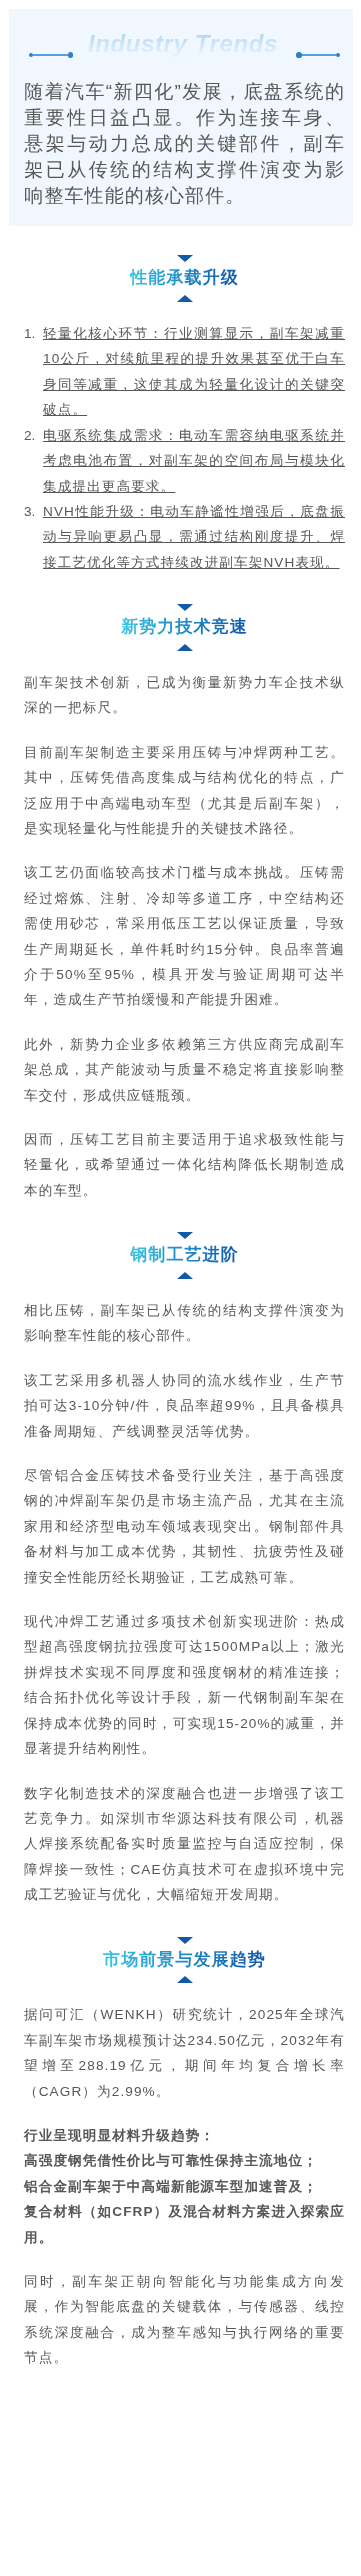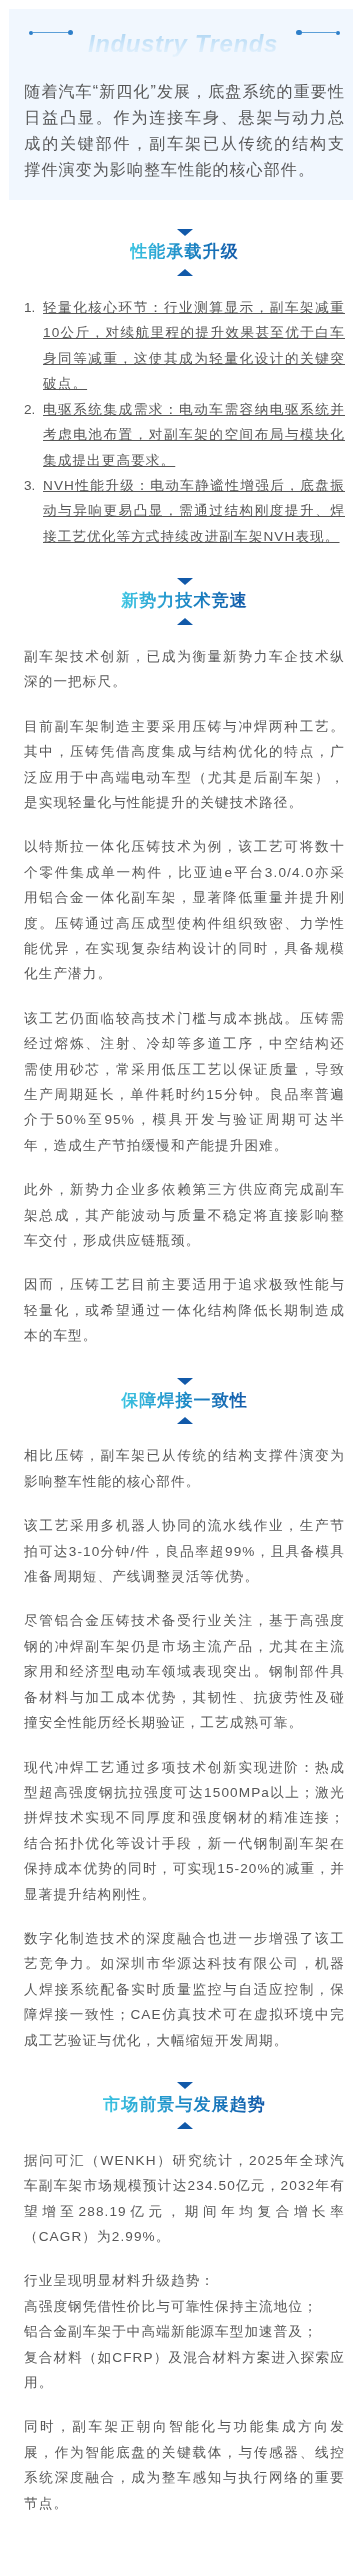--- a/index.html
+++ b/index.html
@@ -8,37 +8,37 @@
     font-family:"Liberation Sans","DejaVu Sans",sans-serif;
     color:#575757;
   }
   
   .intro-card{
     margin:8.5px 9px 0 9px;
     background:#f1f7fe;
     padding:19px 8px 17px 15.3px;
   }
   .title-row{
-    display:flex;align-items:flex-start;justify-content:center;
+    display:flex;align-items:flex-end;justify-content:center;
     gap:14.7px;margin:2.3px 0 21.5px 0;
   }
   .deco{display:flex;align-items:center;width:44px;}
   .deco .dot-s{width:4px;height:4px;border-radius:50%;background:#2e7fc9;}
   .deco .dot-b{width:5.7px;height:5.7px;border-radius:50%;background:#2e7fc9;}
   .deco .line{flex:1;height:1.1px;background:#5b9fd8;}
   .main-title{
     font-size:24px;font-weight:800;font-style:italic;
     letter-spacing:0.6px;white-space:nowrap;
     background:linear-gradient(180deg,#a9d2f0 0%,#cfe7fa 55%,#e9f4fd 100%);
     -webkit-background-clip:text;background-clip:text;
     color:transparent;-webkit-text-fill-color:transparent;
     padding-right:3.4px;
   }
   .intro-text{
-    font-size:16px;line-height:26px;letter-spacing:1.1px;
+    font-size:19px;line-height:26px;letter-spacing:1.1px;
     text-align:justify;color:#575757;
   }
   
   .article{padding:0 17px 40px 24px;}
   .section-head{
     display:flex;flex-direction:column;align-items:center;
     margin:29px 0 19px 0;
   }
   .tri-down{
     width:0;height:0;border-left:8.5px solid transparent;
@@ -66,21 +66,21 @@
     list-style:none;margin:0 0 19px 0;padding:0;counter-reset:item;
   }
   ol.num-list li{
     counter-increment:item;position:relative;padding-left:19px;
     font-size:13.6px;line-height:25.4px;letter-spacing:1.1px;text-align:justify;text-decoration:underline;
   }
   ol.num-list li::before{
     content:counter(item) ".";position:absolute;left:0;top:0;
     letter-spacing:0;
   }
-  .line-group{margin:12px 0 19px 0;}
+  .line-group{margin:12px 0 19px 0;font-weight:bold;}
   .line-group .line-item{
     font-size:13.6px;line-height:25.4px;letter-spacing:1.1px;text-align:justify;
   }
 </style>
 </head>
 <body>
 
 <div class="intro-card">
   <div class="title-row">
     <span class="deco">
@@ -111,28 +111,27 @@
     <li>NVH性能升级：电动车静谧性增强后，底盘振动与异响更易凸显，需通过结构刚度提升、焊接工艺优化等方式持续改进副车架NVH表现。</li>
   </ol>
 
   <div class="section-head">
     <span class="tri-down"></span>
     <span class="section-title">新势力技术竞速</span>
     <span class="tri-up"></span>
   </div>
   <p class="para">副车架技术创新，已成为衡量新势力车企技术纵深的一把标尺。</p>
   <p class="para">目前副车架制造主要采用压铸与冲焊两种工艺。其中，压铸凭借高度集成与结构优化的特点，广泛应用于中高端电动车型（尤其是后副车架），是实现轻量化与性能提升的关键技术路径。</p>
-  <p class="para">以特斯拉一体化压铸技术为例，该工艺可将数十个零件集成单一构件，比亚迪e平台3.0/4.0亦采用铝合金一体化副车架，显著降低重量并提升刚度。压铸通过高压成型使构件组织致密、力学性能优异，在实现复杂结构设计的同时，具备规模化生产潜力。</p>
   <p class="para">该工艺仍面临较高技术门槛与成本挑战。压铸需经过熔炼、注射、冷却等多道工序，中空结构还需使用砂芯，常采用低压工艺以保证质量，导致生产周期延长，单件耗时约15分钟。良品率普遍介于50%至95%，模具开发与验证周期可达半年，造成生产节拍缓慢和产能提升困难。</p>
   <p class="para">此外，新势力企业多依赖第三方供应商完成副车架总成，其产能波动与质量不稳定将直接影响整车交付，形成供应链瓶颈。</p>
   <p class="para">因而，压铸工艺目前主要适用于追求极致性能与轻量化，或希望通过一体化结构降低长期制造成本的车型。</p>
 
   <div class="section-head">
     <span class="tri-down"></span>
-    <span class="section-title">保障焊接一致性</span>
+    <span class="section-title">钢制工艺进阶</span>
     <span class="tri-up"></span>
   </div>
   <p class="para">相比压铸，副车架已从传统的结构支撑件演变为影响整车性能的核心部件。</p>
   <p class="para">该工艺采用多机器人协同的流水线作业，生产节拍可达3-10分钟/件，良品率超99%，且具备模具准备周期短、产线调整灵活等优势。</p>
   <p class="para">尽管铝合金压铸技术备受行业关注，基于高强度钢的冲焊副车架仍是市场主流产品，尤其在主流家用和经济型电动车领域表现突出。钢制部件具备材料与加工成本优势，其韧性、抗疲劳性及碰撞安全性能历经长期验证，工艺成熟可靠。</p>
   <p class="para">现代冲焊工艺通过多项技术创新实现进阶：热成型超高强度钢抗拉强度可达1500MPa以上；激光拼焊技术实现不同厚度和强度钢材的精准连接；结合拓扑优化等设计手段，新一代钢制副车架在保持成本优势的同时，可实现15-20%的减重，并显著提升结构刚性。</p>
   <p class="para">数字化制造技术的深度融合也进一步增强了该工艺竞争力。如深圳市华源达科技有限公司，机器人焊接系统配备实时质量监控与自适应控制，保障焊接一致性；CAE仿真技术可在虚拟环境中完成工艺验证与优化，大幅缩短开发周期。</p>
 
   <div class="section-head">
     <span class="tri-down"></span>

